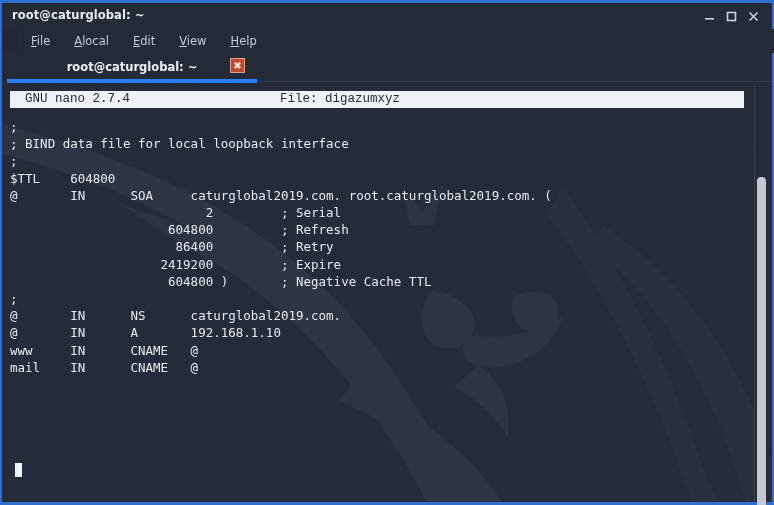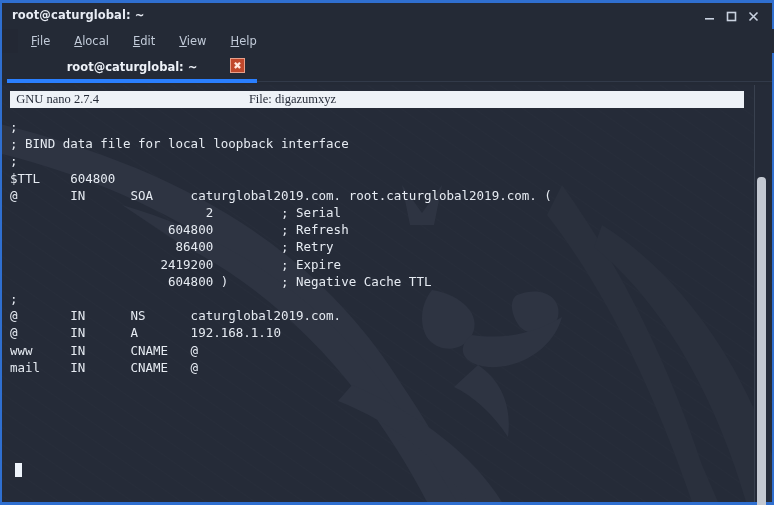--- a/index.html
+++ b/index.html
@@ -74,21 +74,21 @@
   }
   
   .term{
     position:absolute;left:0;top:82px;width:770px;height:417px;
     background:#252b38;overflow:hidden;
   }
   .watermark{position:absolute;left:0;top:0;width:770px;height:417px;opacity:1;}
   .nano-head{
     position:absolute;left:8px;top:6px;width:734px;height:17px;
     background:#eef2f7;color:#252b38;
-    font-family:Liberation Serif, serif;font-size:12.5px;
+    font-family:Liberation Mono, monospace;font-size:12.5px;
     line-height:17px;white-space:pre;
   }
   .editor{
     position:absolute;left:8px;top:33px;width:740px;
     font-family:"DejaVu Sans Mono", monospace;font-size:12.5px;
     color:#e6ebf2;line-height:17.2px;white-space:pre;
   }
   .cursor{
     position:absolute;left:13px;top:378px;width:7px;height:14px;background:#eef4fb;
   }

